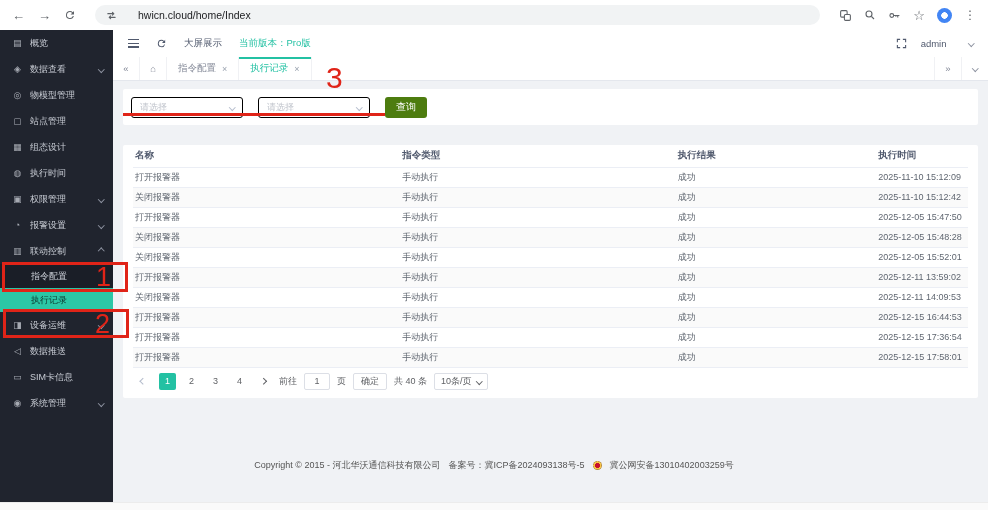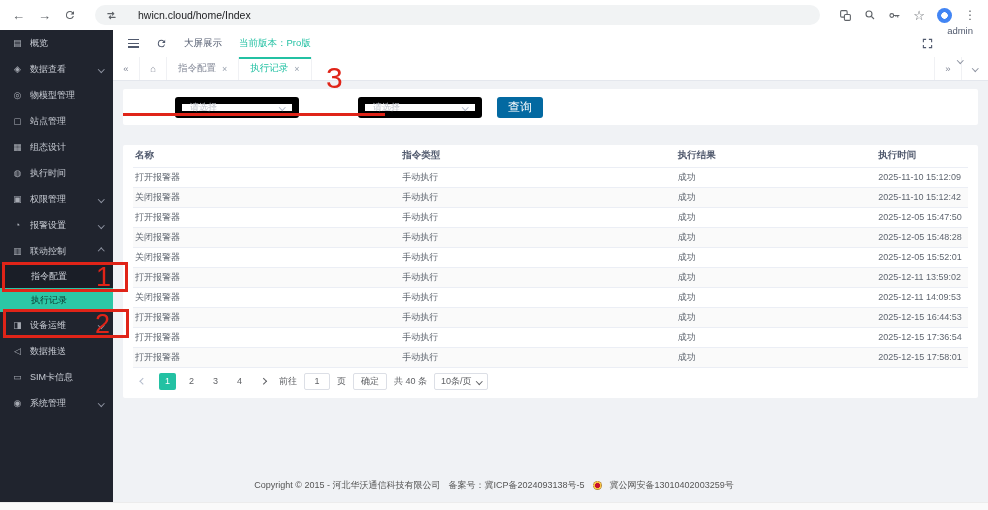--- a/index.html
+++ b/index.html
@@ -29,58 +29,58 @@
   .smi { height:24px; line-height:24px; padding-left:31px; background:#1a1e27; cursor:pointer; }
   .smi.active { background:#2cc7a6; color:rgba(0,0,0,.72); }
 
   .main { flex:1; display:flex; flex-direction:column; min-width:0; background:#fff; }
 
   
   .app-header { height:27px; display:flex; align-items:center; gap:17px; padding:0 15px; font-size:9.5px; color:#515a6e; }
   .ham { width:11px; height:8.5px; background:repeating-linear-gradient(to bottom,#515a6e 0 1.4px,transparent 1.4px 3.55px); }
   .version { color:#23c1a3; }
   .hdr-right { margin-left:auto; display:flex; align-items:center; gap:14px; }
-  .user { display:flex; align-items:center; gap:22px; color:#515a6e;flex-direction:column; }
+  .user { display:flex; align-items:center; gap:22px; color:#515a6e; }
 
   
   .tab-bar { height:24px; border-bottom:1px solid #e4e7ed; display:flex; align-items:stretch; font-size:9.5px; color:#808695; }
   .tb-cell { width:27px; display:flex; align-items:center; justify-content:center; border-right:1px solid #f0f1f4; }
   .tb-cell.right { border-right:none; border-left:1px solid #f0f1f4; }
   .tab { position:relative; display:flex; align-items:center; gap:6px; padding:0 11px; border-right:1px solid #f0f1f4; cursor:pointer; }
   .tab .close { font-size:9px; color:#9aa3b0; }
   .tab.active { color:#23c1a3; }
   .tab.active::before { content:""; position:absolute; top:0; left:0; right:0; height:2px; background:#23c1a3; }
   .tab-spacer { flex:1; }
 
   
   .content { flex:1; background:#f0f2f5; padding:8px 10px; position:relative; }
   .filter-card { background:#fff; border-radius:2px; height:36px; display:flex; align-items:center; gap:15px; padding:0 8px; }
-  .select { width:124px; height:21px; border:7px solid #000000; border-radius:3px; background:#fff; display:flex; align-items:center; justify-content:space-between; padding:0 8px; font-size:9px; color:#c0c4cc; cursor:pointer;margin-left:44px; }
+  .select { width:112px; height:21px; border:1px solid #000000; border-radius:3px; background:#fff; display:flex; align-items:center; justify-content:space-between; padding:0 8px; font-size:9px; color:#c0c4cc; cursor:pointer; }
   .select .cv { border-color:#b4bccc; }
-  .btn-query { height:21px; padding:0 11px; background:#0369a1; color:#fff; border:none; border-radius:3px; font-size:12px; cursor:pointer; }
+  .btn-query { height:21px; padding:0 11px; background:#4d7c0f; color:#fff; border:none; border-radius:3px; font-size:10px; cursor:pointer; }
 
   .table-card { background:#fff; border-radius:2px; margin-top:20px; padding:0 10px 3px; }
   table { width:100%; border-collapse:collapse; table-layout:fixed; }
   th { text-align:left; font-size:9.5px; color:#515a6e; height:22px; font-weight:bold; border-bottom:1px solid #ebeef5; padding:0 2px; }
   td { font-size:9px; color:#5f6670; height:20px; border-bottom:1px solid #ebeef5; padding:0 2px; white-space:nowrap; }
   tbody tr:nth-child(even) { background:#fafafa; }
 
   .pager { display:flex; align-items:center; gap:7px; height:27px; font-size:9px; color:#606266; padding-left:2px; }
   .pg { min-width:17px; height:17px; display:flex; align-items:center; justify-content:center; border-radius:2px; cursor:pointer; }
   .pg.active { background:#23c1a3; color:#fff; }
   .pg-arrow .cv { border-color:#606266; }
   .pg-arrow.prev .cv { border-color:#b4bccc; transform:rotate(135deg); }
   .pg-arrow.next .cv { transform:rotate(-45deg); }
   .goto-input { width:26px; height:17px; border:1px solid #dcdfe6; border-radius:2px; text-align:center; font-size:9px; color:#606266; background:#fff; }
   .btn-confirm { height:17px; padding:0 7px; border:1px solid #dcdfe6; border-radius:2px; background:#fff; font-size:9px; color:#606266; cursor:pointer; }
   .size-select { height:17px; border:1px solid #dcdfe6; border-radius:2px; padding:0 6px; display:flex; align-items:center; gap:5px; cursor:pointer; }
   .size-select .cv { border-color:#606266; }
 
   
-  .page-footer { position:absolute; left:0; right:0; top:479px; display:flex; justify-content:center; align-items:center; gap:8px; font-size:9px; color:#555; }
+  .page-footer { position:absolute; left:0; right:0; top:459px; display:flex; justify-content:center; align-items:center; gap:8px; font-size:9px; color:#555; }
   .police-badge { width:9px; height:9px; border-radius:50%; background:radial-gradient(circle,#c8102e 0 2.5px,#f6c344 2.5px 4px,#b5893a 4px 100%); flex-shrink:0; }
   .bottom-strip { position:absolute; left:0; right:0; bottom:0; height:8px; background:#fafafa; border-top:1px solid #ececec; }
 
   
   .ann { position:absolute; z-index:50; pointer-events:none; }
   .ann-box { border:3px solid #e02418; }
   .ann-num { color:#e02418; font-size:27px; line-height:1; }
   #ann-box1 { left:2px; top:262px; width:126px; height:30px; }
   #ann-num1 { left:96px; top:264px; }
   #ann-box2 { left:3px; top:309px; width:126px; height:29px; }

